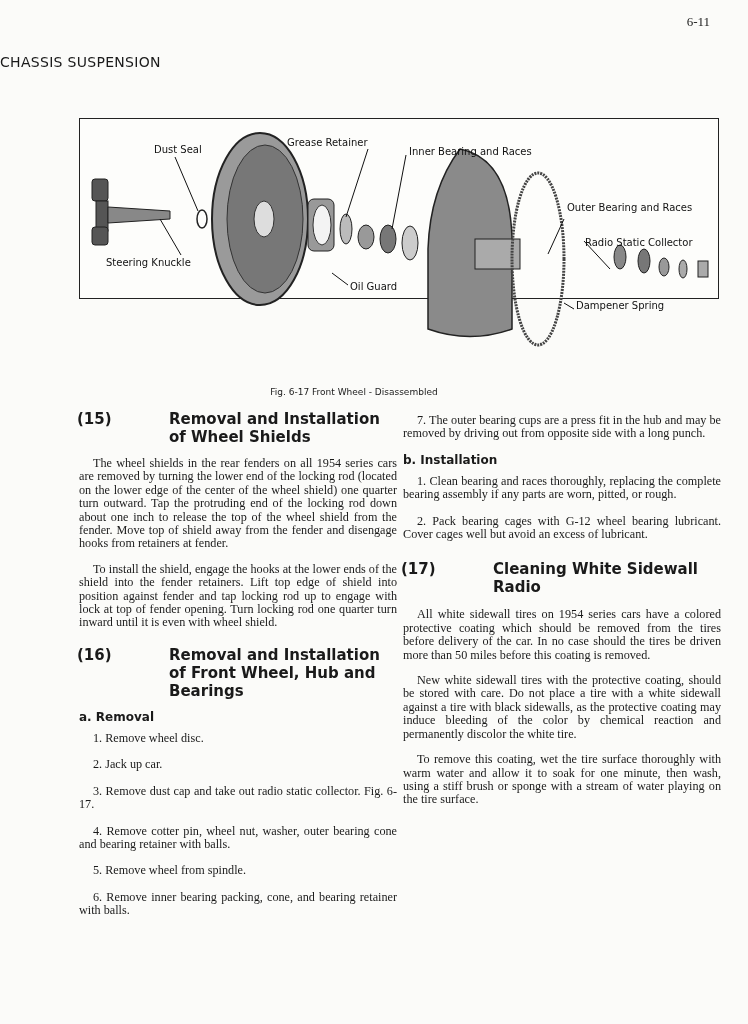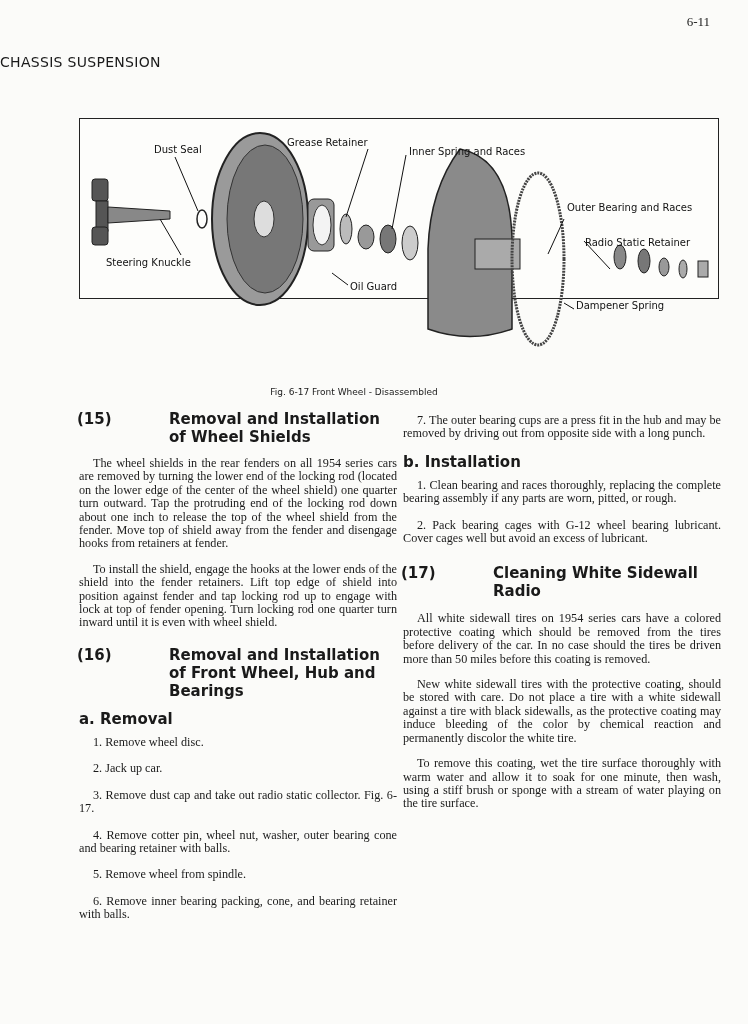--- a/index.html
+++ b/index.html
@@ -31,21 +31,21 @@
   .col { position: absolute; width: 318px; }
   .col-left { left: 79px; top: 410px; }
   .col-right { left: 403px; top: 414px; }
   .sec-head {
     display: flex; font-family: "DejaVu Sans", sans-serif; font-weight: bold;
     font-size: 15px; line-height: 18px; margin-left: -2px;
   }
   .sec-num { width: 52px; flex: none; }
   .sec-title { flex: 1; margin-left: 40px; }
   .sub-head {
-    font-family: "DejaVu Sans", sans-serif; font-weight: bold; font-size: 15px;
+    font-family: "DejaVu Sans", sans-serif; font-weight: bold; font-size: 12px;
     margin: 10px 0 8px 0;
   }
   p.body {
     font-family: "Liberation Serif", serif; font-size: 12.2px; line-height: 13.4px;
     margin: 0 0 12px 0; text-align: justify; text-indent: 14px;
   }
   p.tight { margin-bottom: 13px; }
 </style>
 </head>
 <body>
@@ -98,23 +98,23 @@
       <line x1="288" y1="30" x2="266" y2="98"></line>
       <line x1="326" y1="36" x2="312" y2="110"></line>
       <line x1="268" y1="166" x2="252" y2="154"></line>
       <line x1="484" y1="100" x2="468" y2="135"></line>
       <line x1="504" y1="122" x2="530" y2="150"></line>
       <line x1="494" y1="190" x2="484" y2="184"></line>
     </g>
   </svg>
   <div class="callout" style="left:74px; top:25px;">Dust Seal</div>
   <div class="callout" style="left:207px; top:18px;">Grease Retainer</div>
-  <div class="callout" style="left:329px; top:27px;">Inner Spring and Races</div>
+  <div class="callout" style="left:329px; top:27px;">Inner Bearing and Races</div>
   <div class="callout" style="left:487px; top:83px;">Outer Bearing and Races</div>
-  <div class="callout" style="left:505px; top:118px;">Radio Static Retainer</div>
+  <div class="callout" style="left:505px; top:118px;">Radio Static Collector</div>
   <div class="callout" style="left:26px; top:138px;text-align:center;">Steering Knuckle</div>
   <div class="callout" style="left:270px; top:162px;">Oil Guard</div>
   <div class="callout" style="left:496px; top:181px;">Dampener Spring</div>
 </div>
 
 <div class="fig-caption">Fig. 6-17  Front Wheel - Disassembled</div>
 
 <div class="col col-left">
   <div class="sec-head">
     <span class="sec-num">(15)</span>

